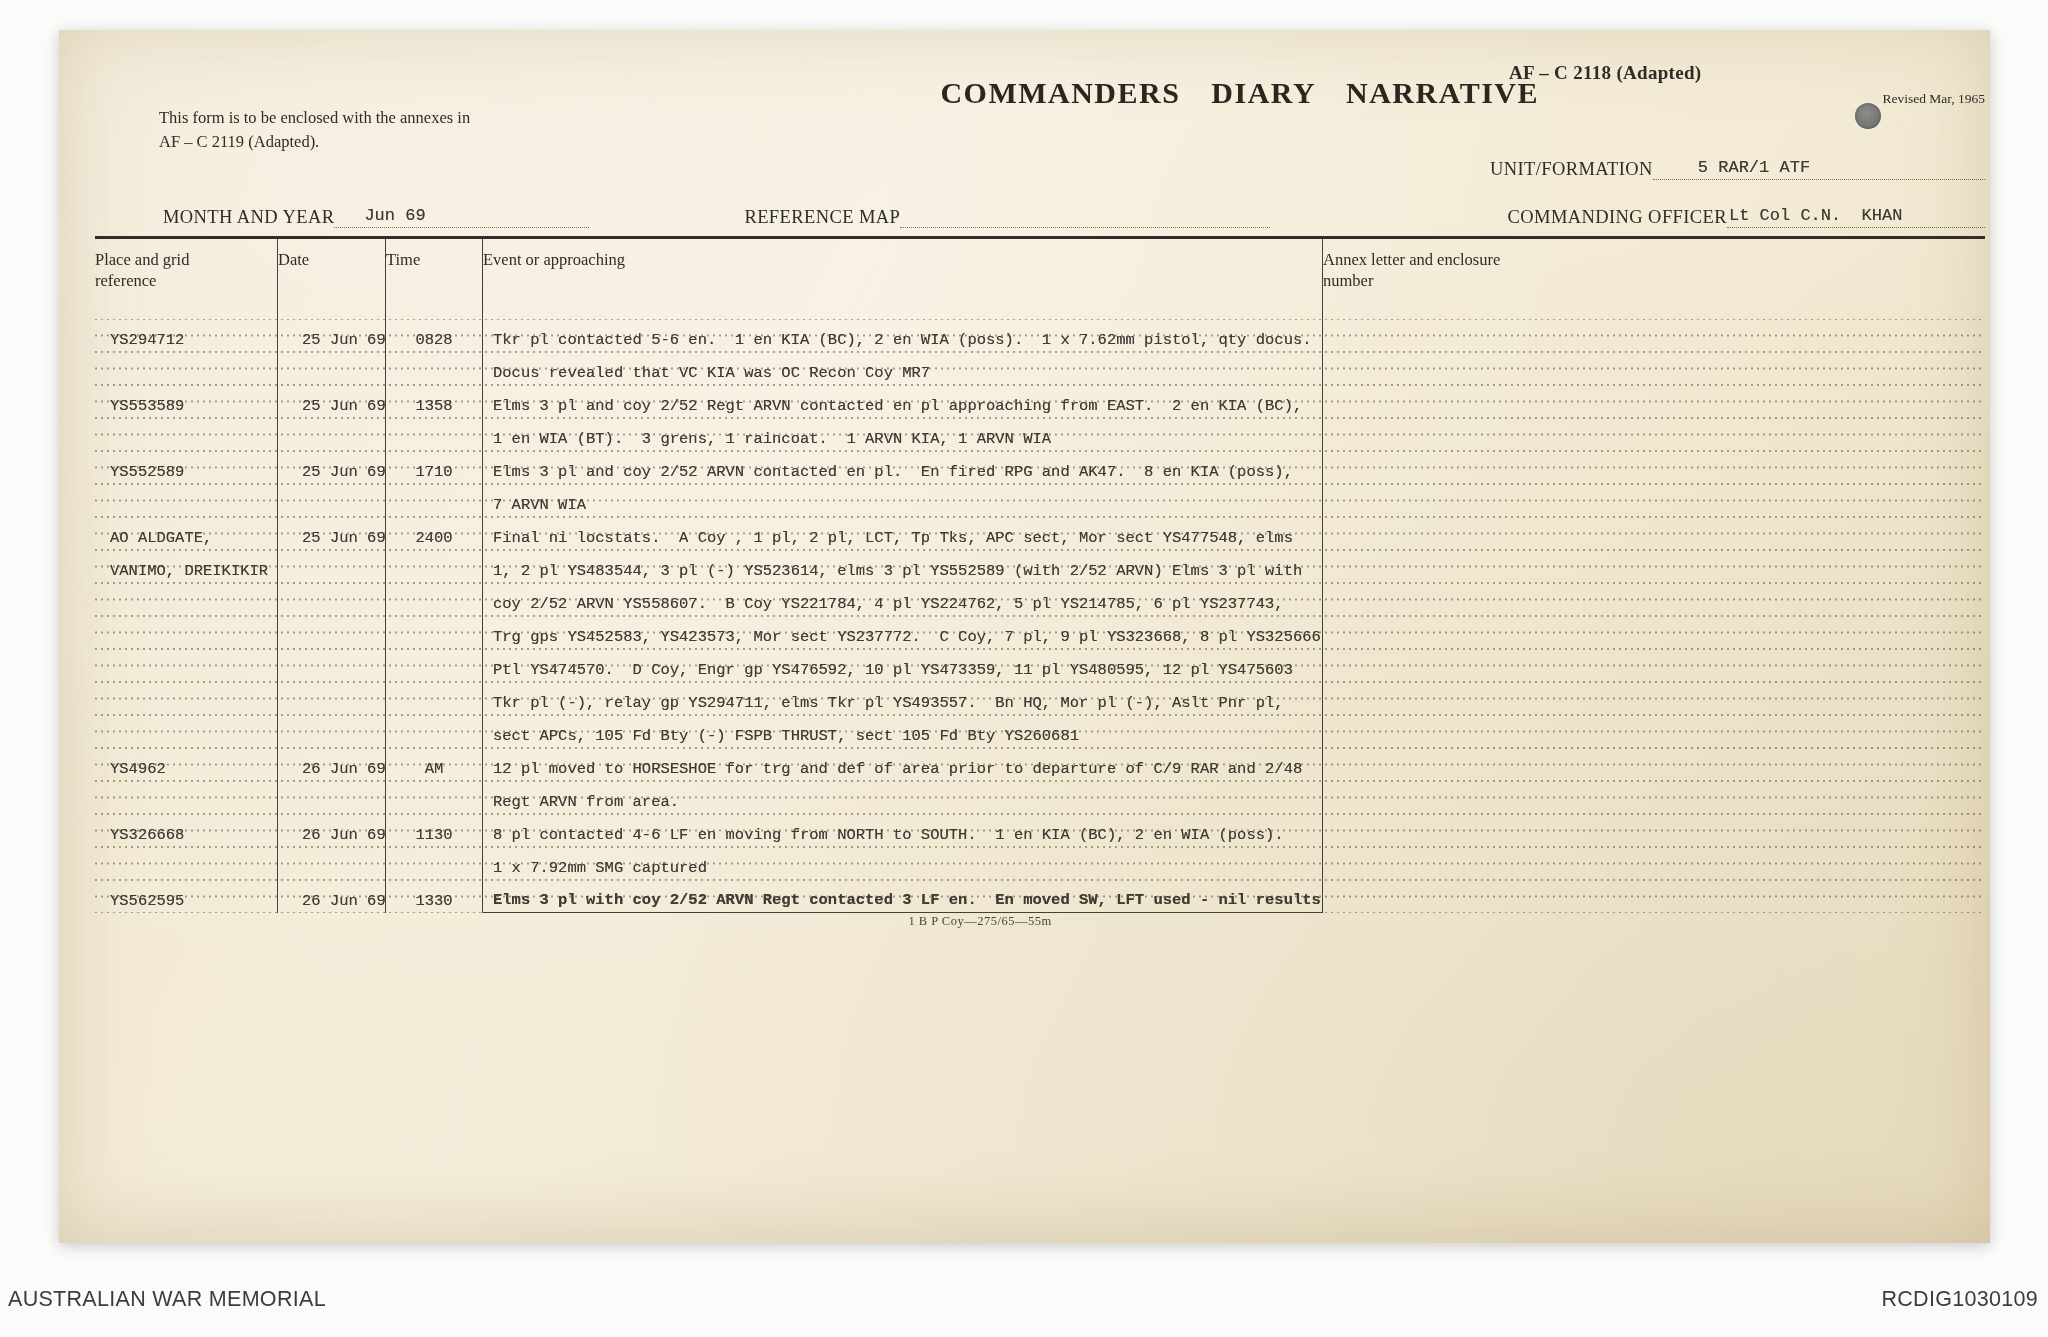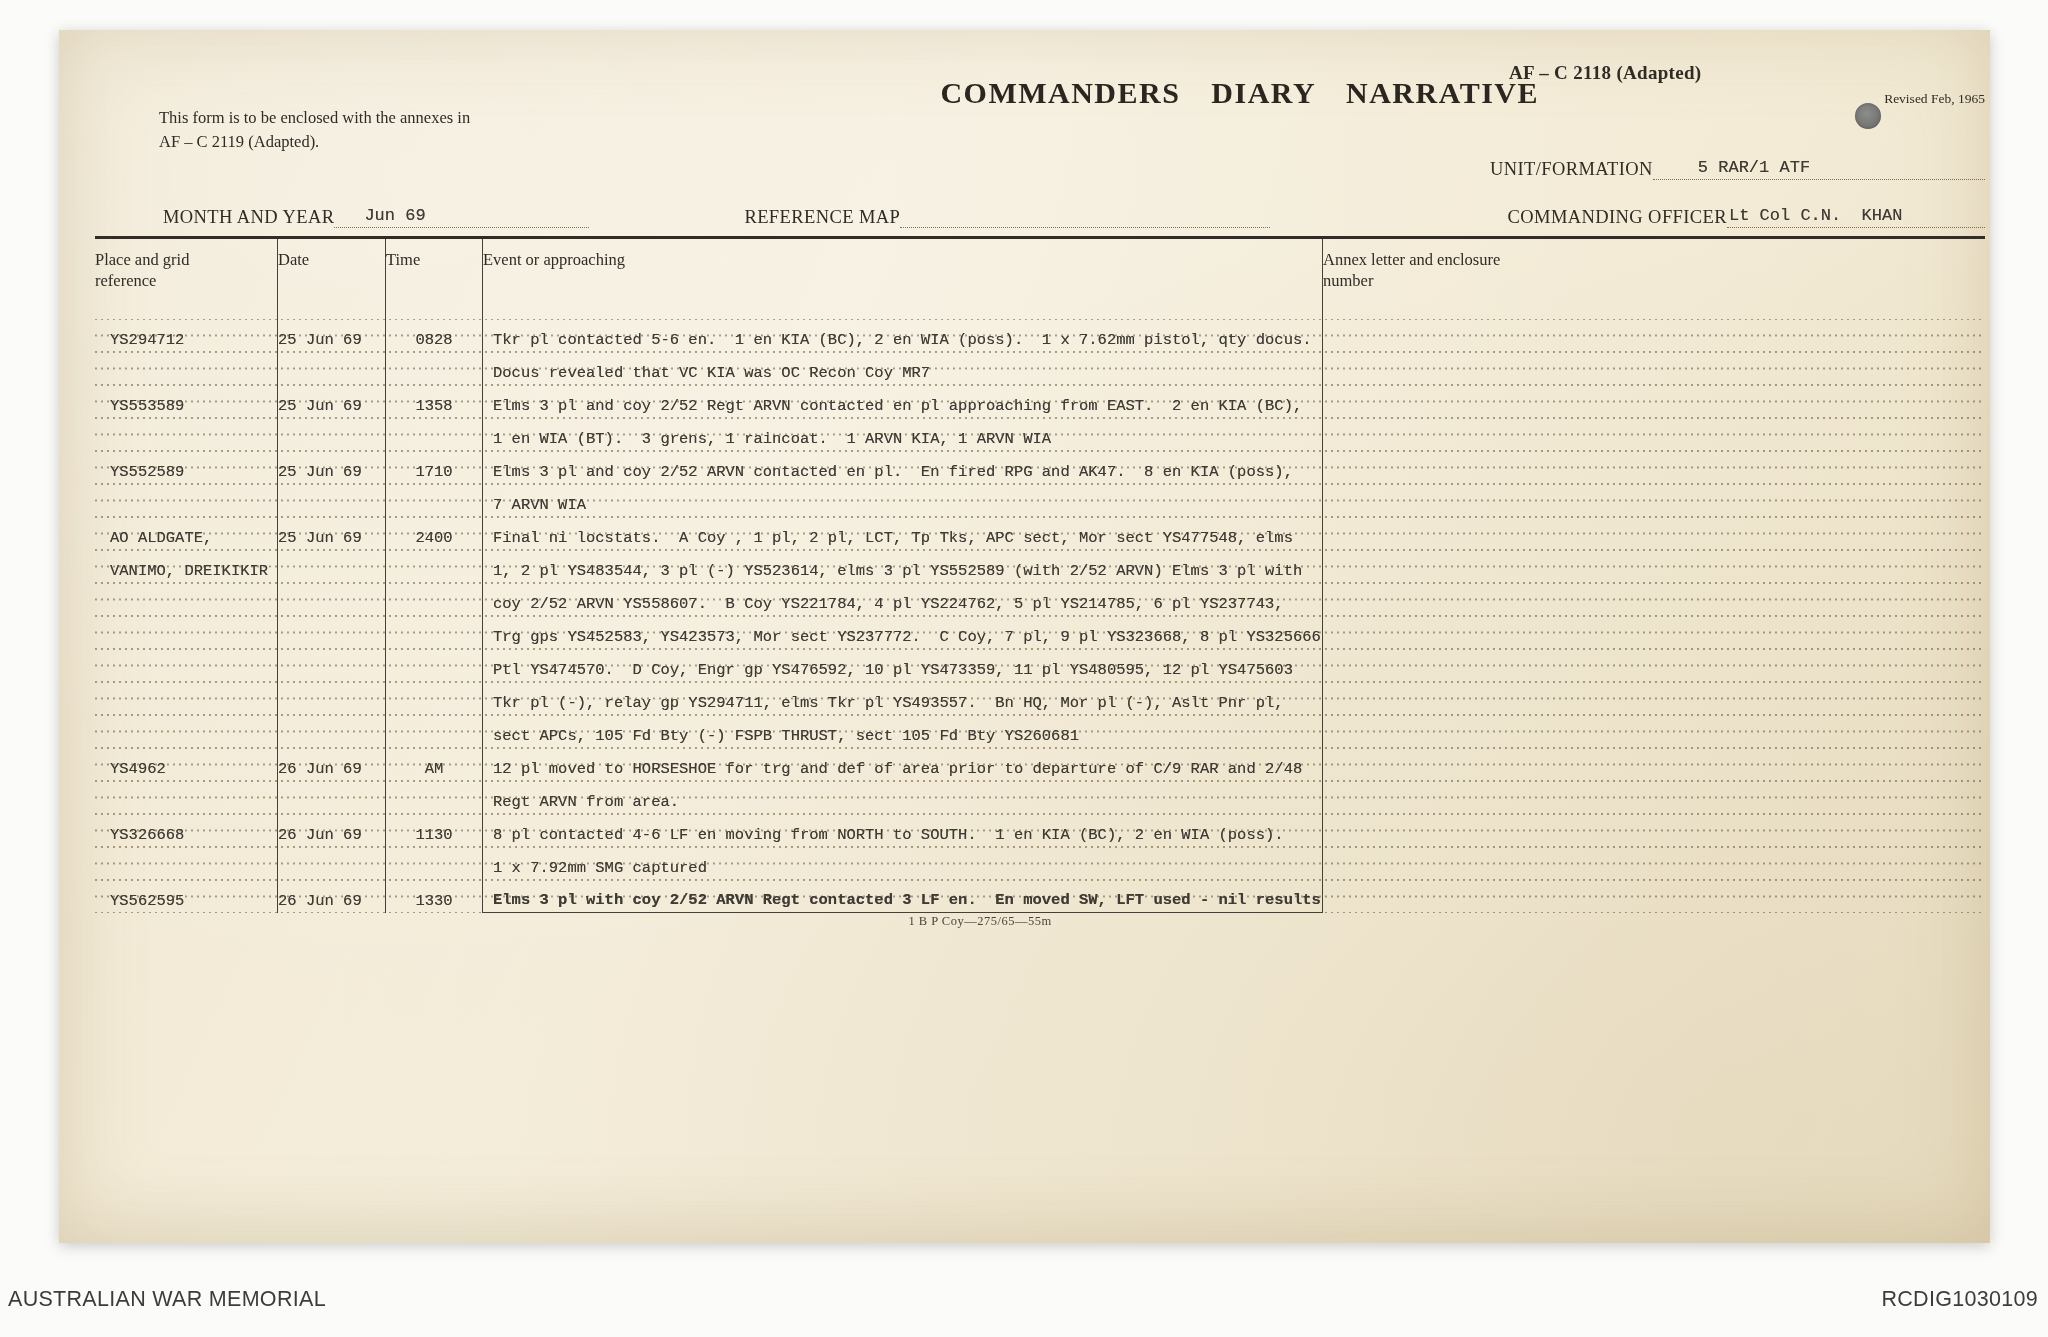--- a/index.html
+++ b/index.html
@@ -57,21 +57,21 @@
     background-image:radial-gradient(circle at 1px 1px, rgba(100,85,50,.55) .9px, transparent 1.25px);
     background-size:6px 16.5px;
     background-position:0 15.5px;
   }
   .trow{display:grid;grid-template-columns:var(--cols);height:33px;}
   .td{white-space:pre;overflow:visible;display:flex;align-items:flex-end;
     font-family:"Liberation Mono","DejaVu Sans Mono",monospace;font-size:15.5px;
     color:#3e3a34;text-shadow:0 0 .45px rgba(40,35,25,.5);
     padding-bottom:4px;line-height:1;}
   .td-place{padding-left:15px;}
-  .td-date{padding-left:0;}
+  .td-date{padding-left:24px;}
   .td-time{justify-content:center;}
   .td-event{padding-left:10px;position:relative;z-index:1;}
   .td.close-bottom{border-bottom:1.6px solid #45403a;font-weight:bold;}
   .printer-imprint{position:absolute;left:421px;top:884px;width:1000px;text-align:center;
     font-size:12.5px;color:#4a443c;letter-spacing:.5px;}
   
   .archive-bar{position:absolute;left:0;right:0;bottom:0;height:44px;
     display:flex;align-items:center;justify-content:space-between;
     font-family:"Liberation Sans",sans-serif;font-size:21.5px;color:#3c3c3c;
     padding:0 10px 16px 8px;letter-spacing:.3px;}
@@ -79,21 +79,21 @@
 </head>
 <body>
 
 <div class="page">
 
   <div class="paper">
 
     <div class="enclosure-note printed">This form is to be enclosed with the annexes in AF – C 2119 (Adapted).</div>
     <div class="form-title printed">COMMANDERS DIARY NARRATIVE</div>
     <div class="form-number printed">AF – C 2118  (Adapted)</div>
-    <div class="revision-note printed">Revised Feb, 1965</div>
+    <div class="revision-note printed">Revised Mar, 1965</div>
     <div class="hole-punch"></div>
 
     <div class="field-row row-unit">
       <span class="field-label printed">UNIT/FORMATION</span>
       <span class="field-value typed dotline v-unit">5 RAR/1 ATF</span>
     </div>
 
     <div class="field-row row-meta">
       <span class="field-label printed">MONTH AND YEAR</span>
       <span class="field-value typed dotline v-month">Jun 69</span>

